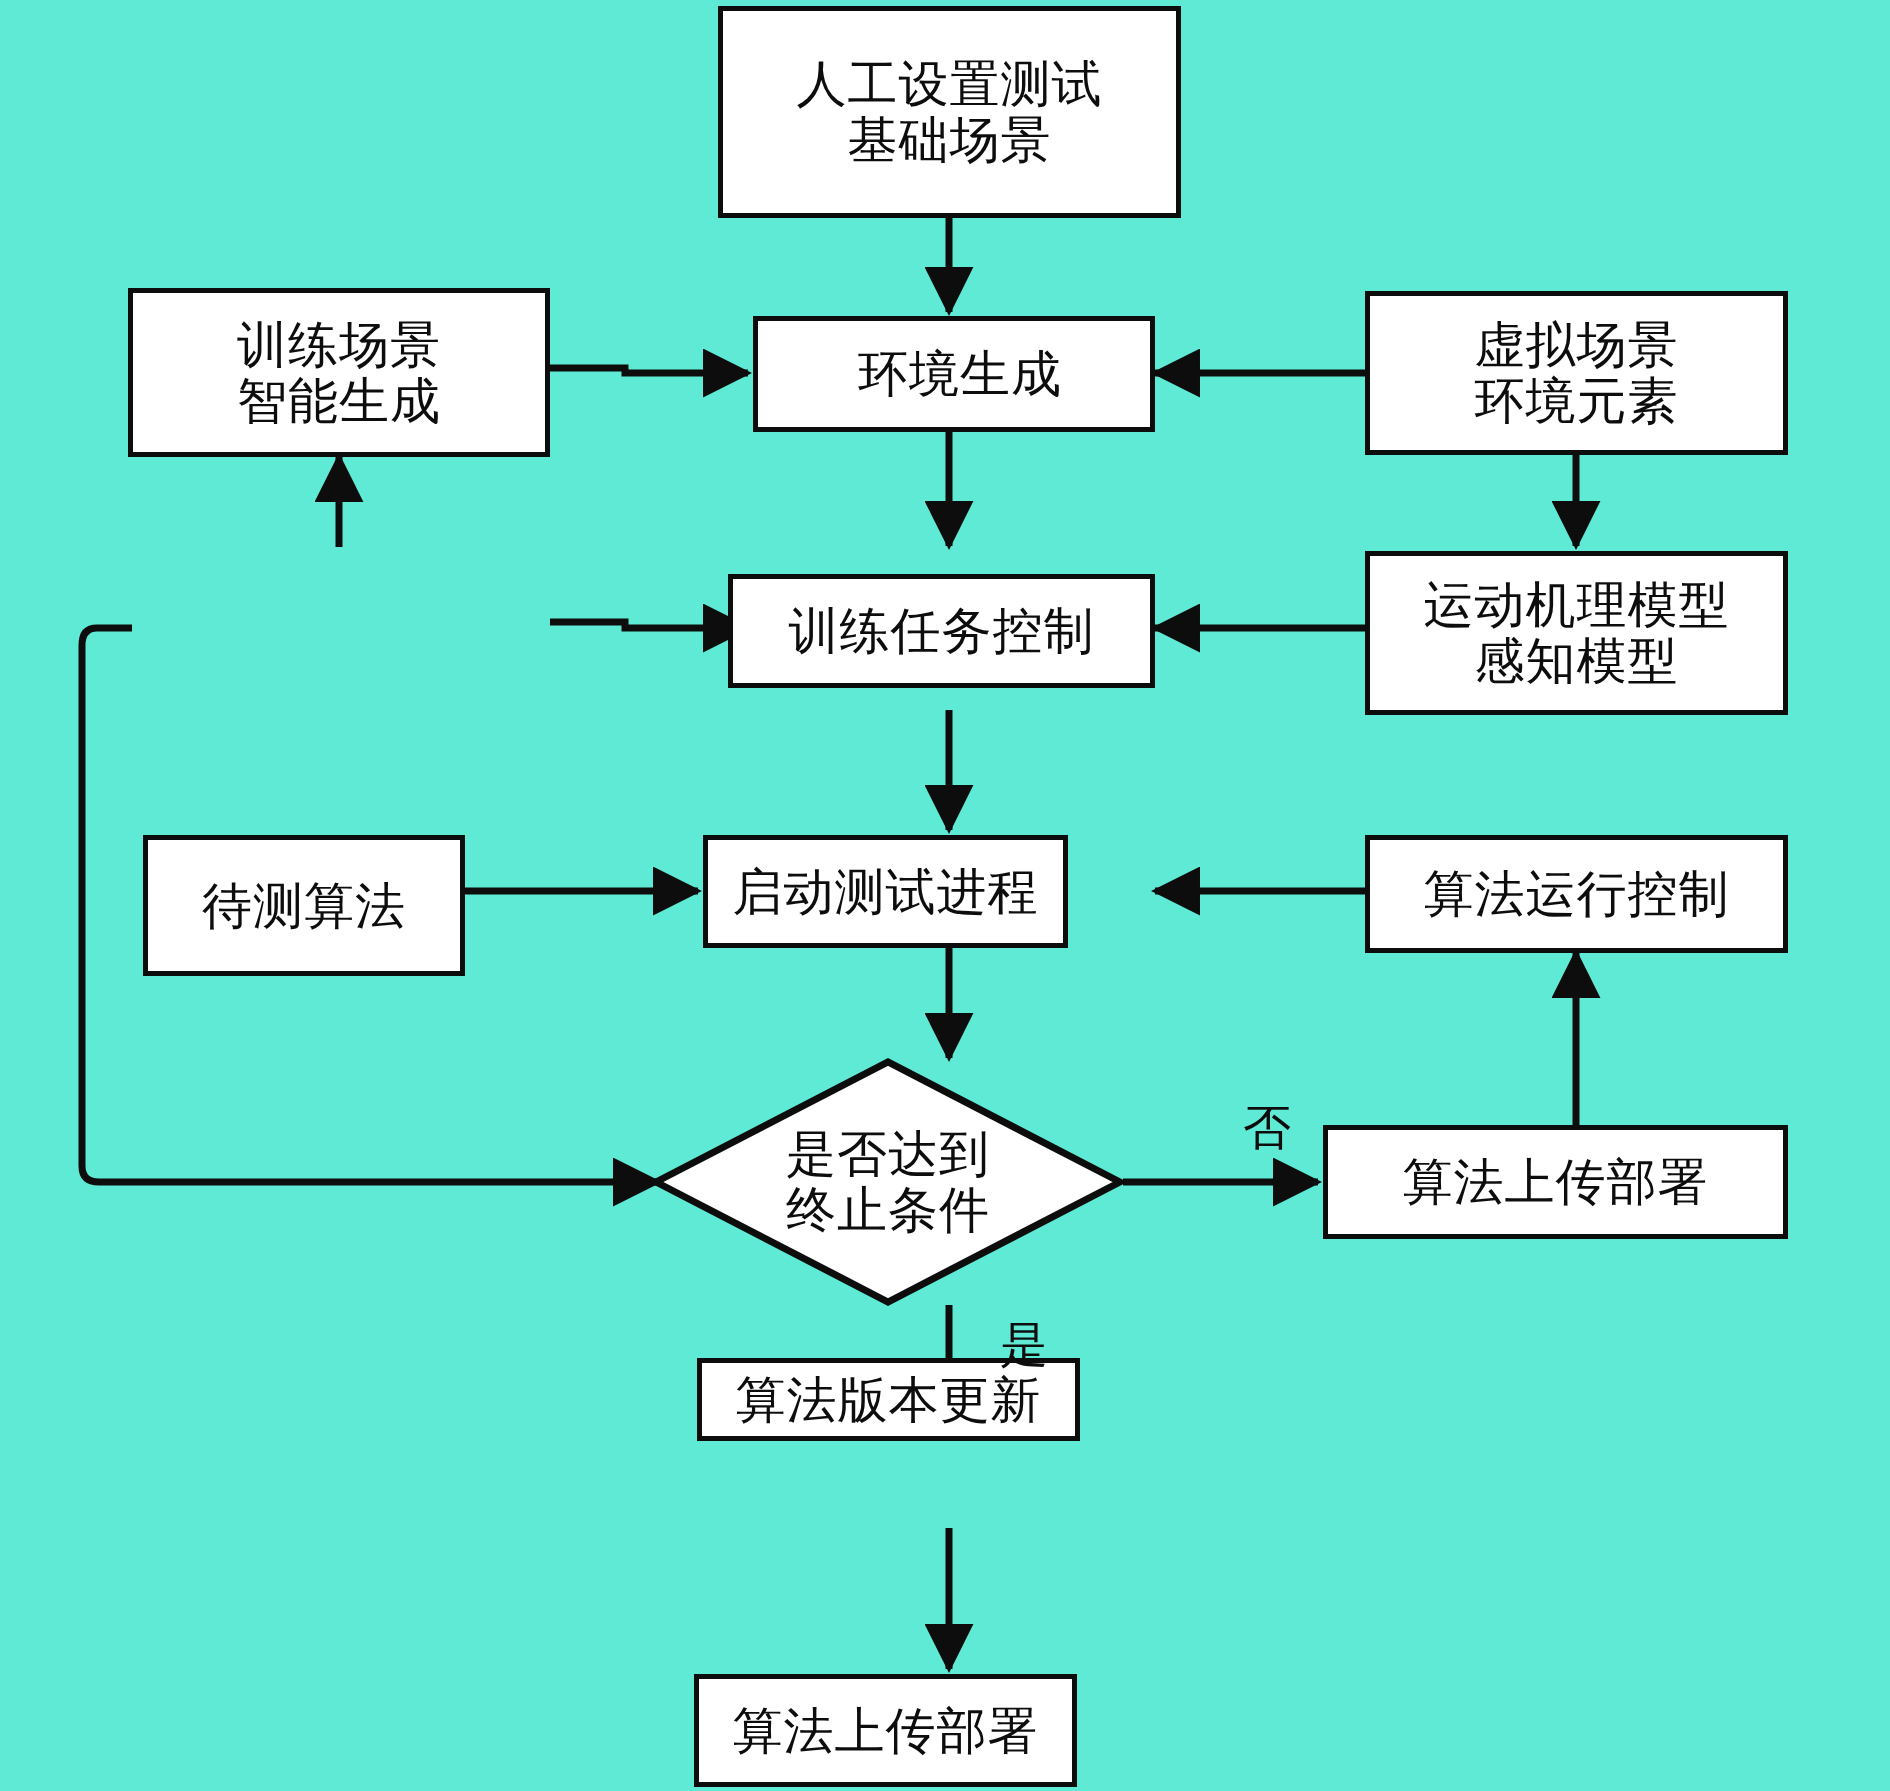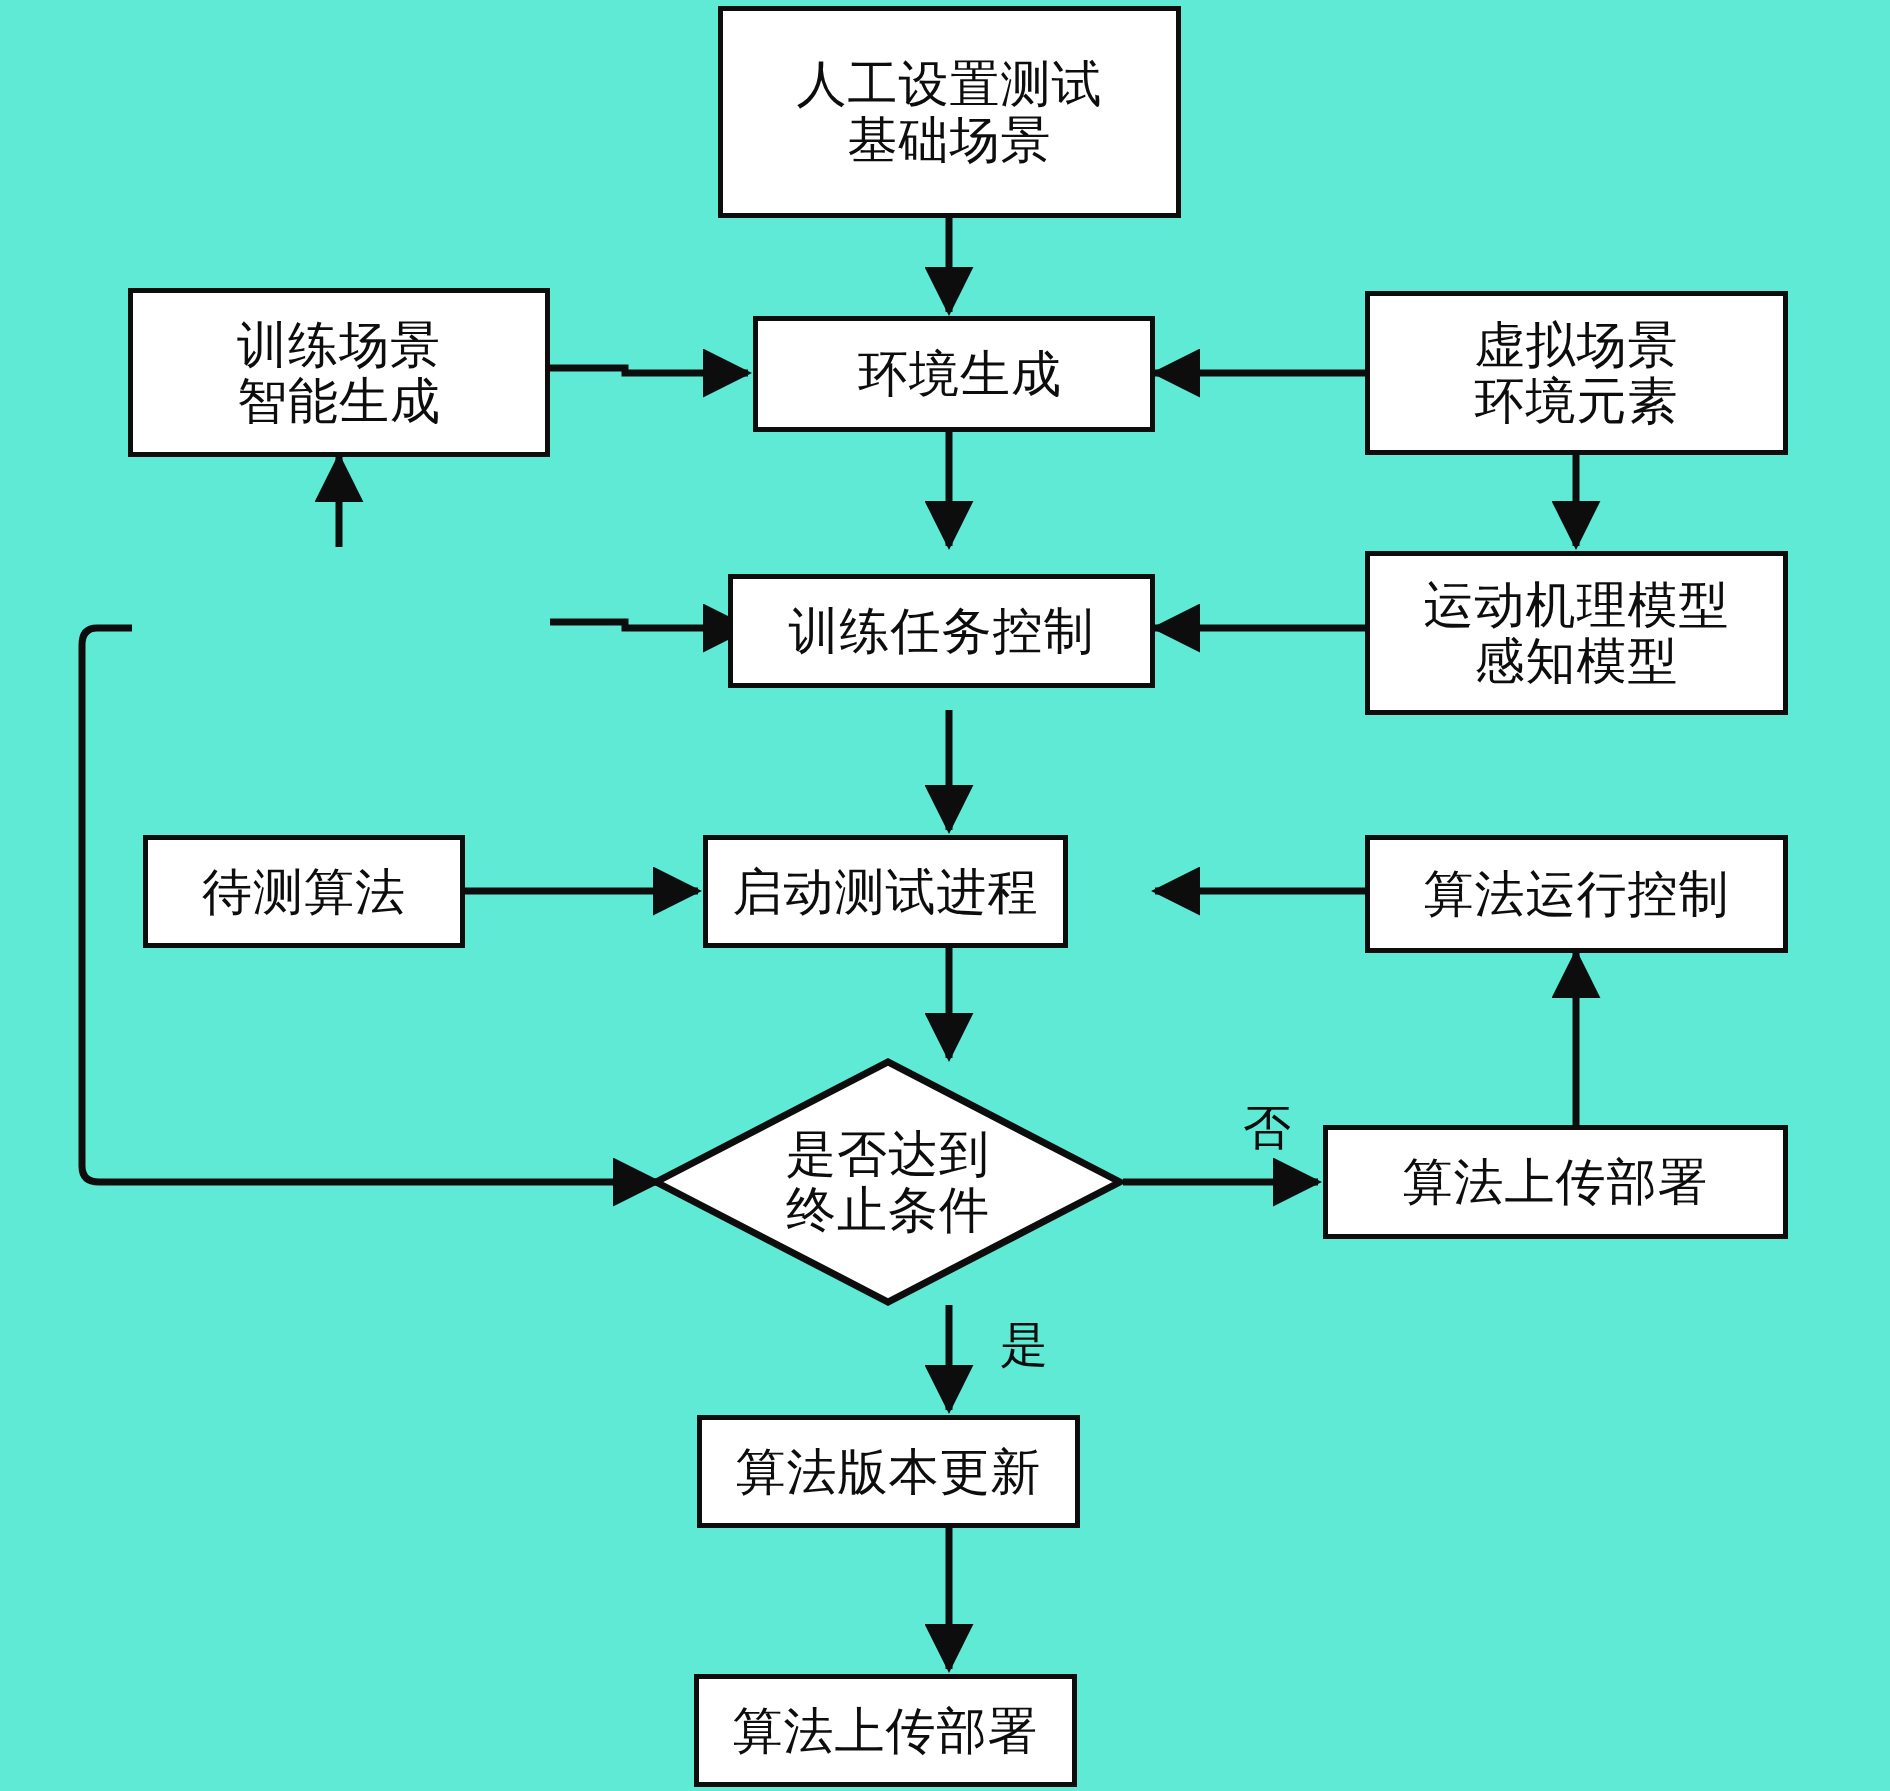--- a/index.html
+++ b/index.html
@@ -134,21 +134,21 @@
 
   <div class="node" style="left:728px; top:574px; width:427px; height:114px;">
     <span>训练任务控制</span>
   </div>
 
   <div class="node" style="left:1365px; top:551px; width:423px; height:164px;">
     <span>运动机理模型
 感知模型</span>
   </div>
 
-  <div class="node" style="left:143px; top:835px; width:322px; height:113px;">
+  <div class="node" style="left:143px; top:835px; width:322px; height:141px;">
     <span>待测算法</span>
   </div>
 
   <div class="node" style="left:703px; top:835px; width:365px; height:113px;">
     <span>启动测试进程</span>
   </div>
 
   <div class="node" style="left:1365px; top:835px; width:423px; height:118px;">
     <span>算法运行控制</span>
   </div>
@@ -158,21 +158,21 @@
       <polygon points="4,124 236,4 468,124 236,244" fill="#ffffff" stroke="#0d0d0d" stroke-width="7"></polygon>
     </svg>
     <div class="diamond-label">是否达到
 终止条件</div>
   </div>
 
   <div class="node" style="left:1323px; top:1125px; width:465px; height:114px;">
     <span>算法上传部署</span>
   </div>
 
-  <div class="node" style="left:697px; top:1415px; width:383px; height:113px;">
+  <div class="node" style="left:697px; top:1358px; width:383px; height:83px;">
     <span>算法版本更新</span>
   </div>
 
   <div class="node" style="left:694px; top:1674px; width:383px; height:113px;">
     <span>算法上传部署</span>
   </div>
 
   <div class="edge-label" style="left:1243px; top:1103px;">否</div>
 
   <div class="edge-label" style="left:1000px; top:1320px;">是</div>

